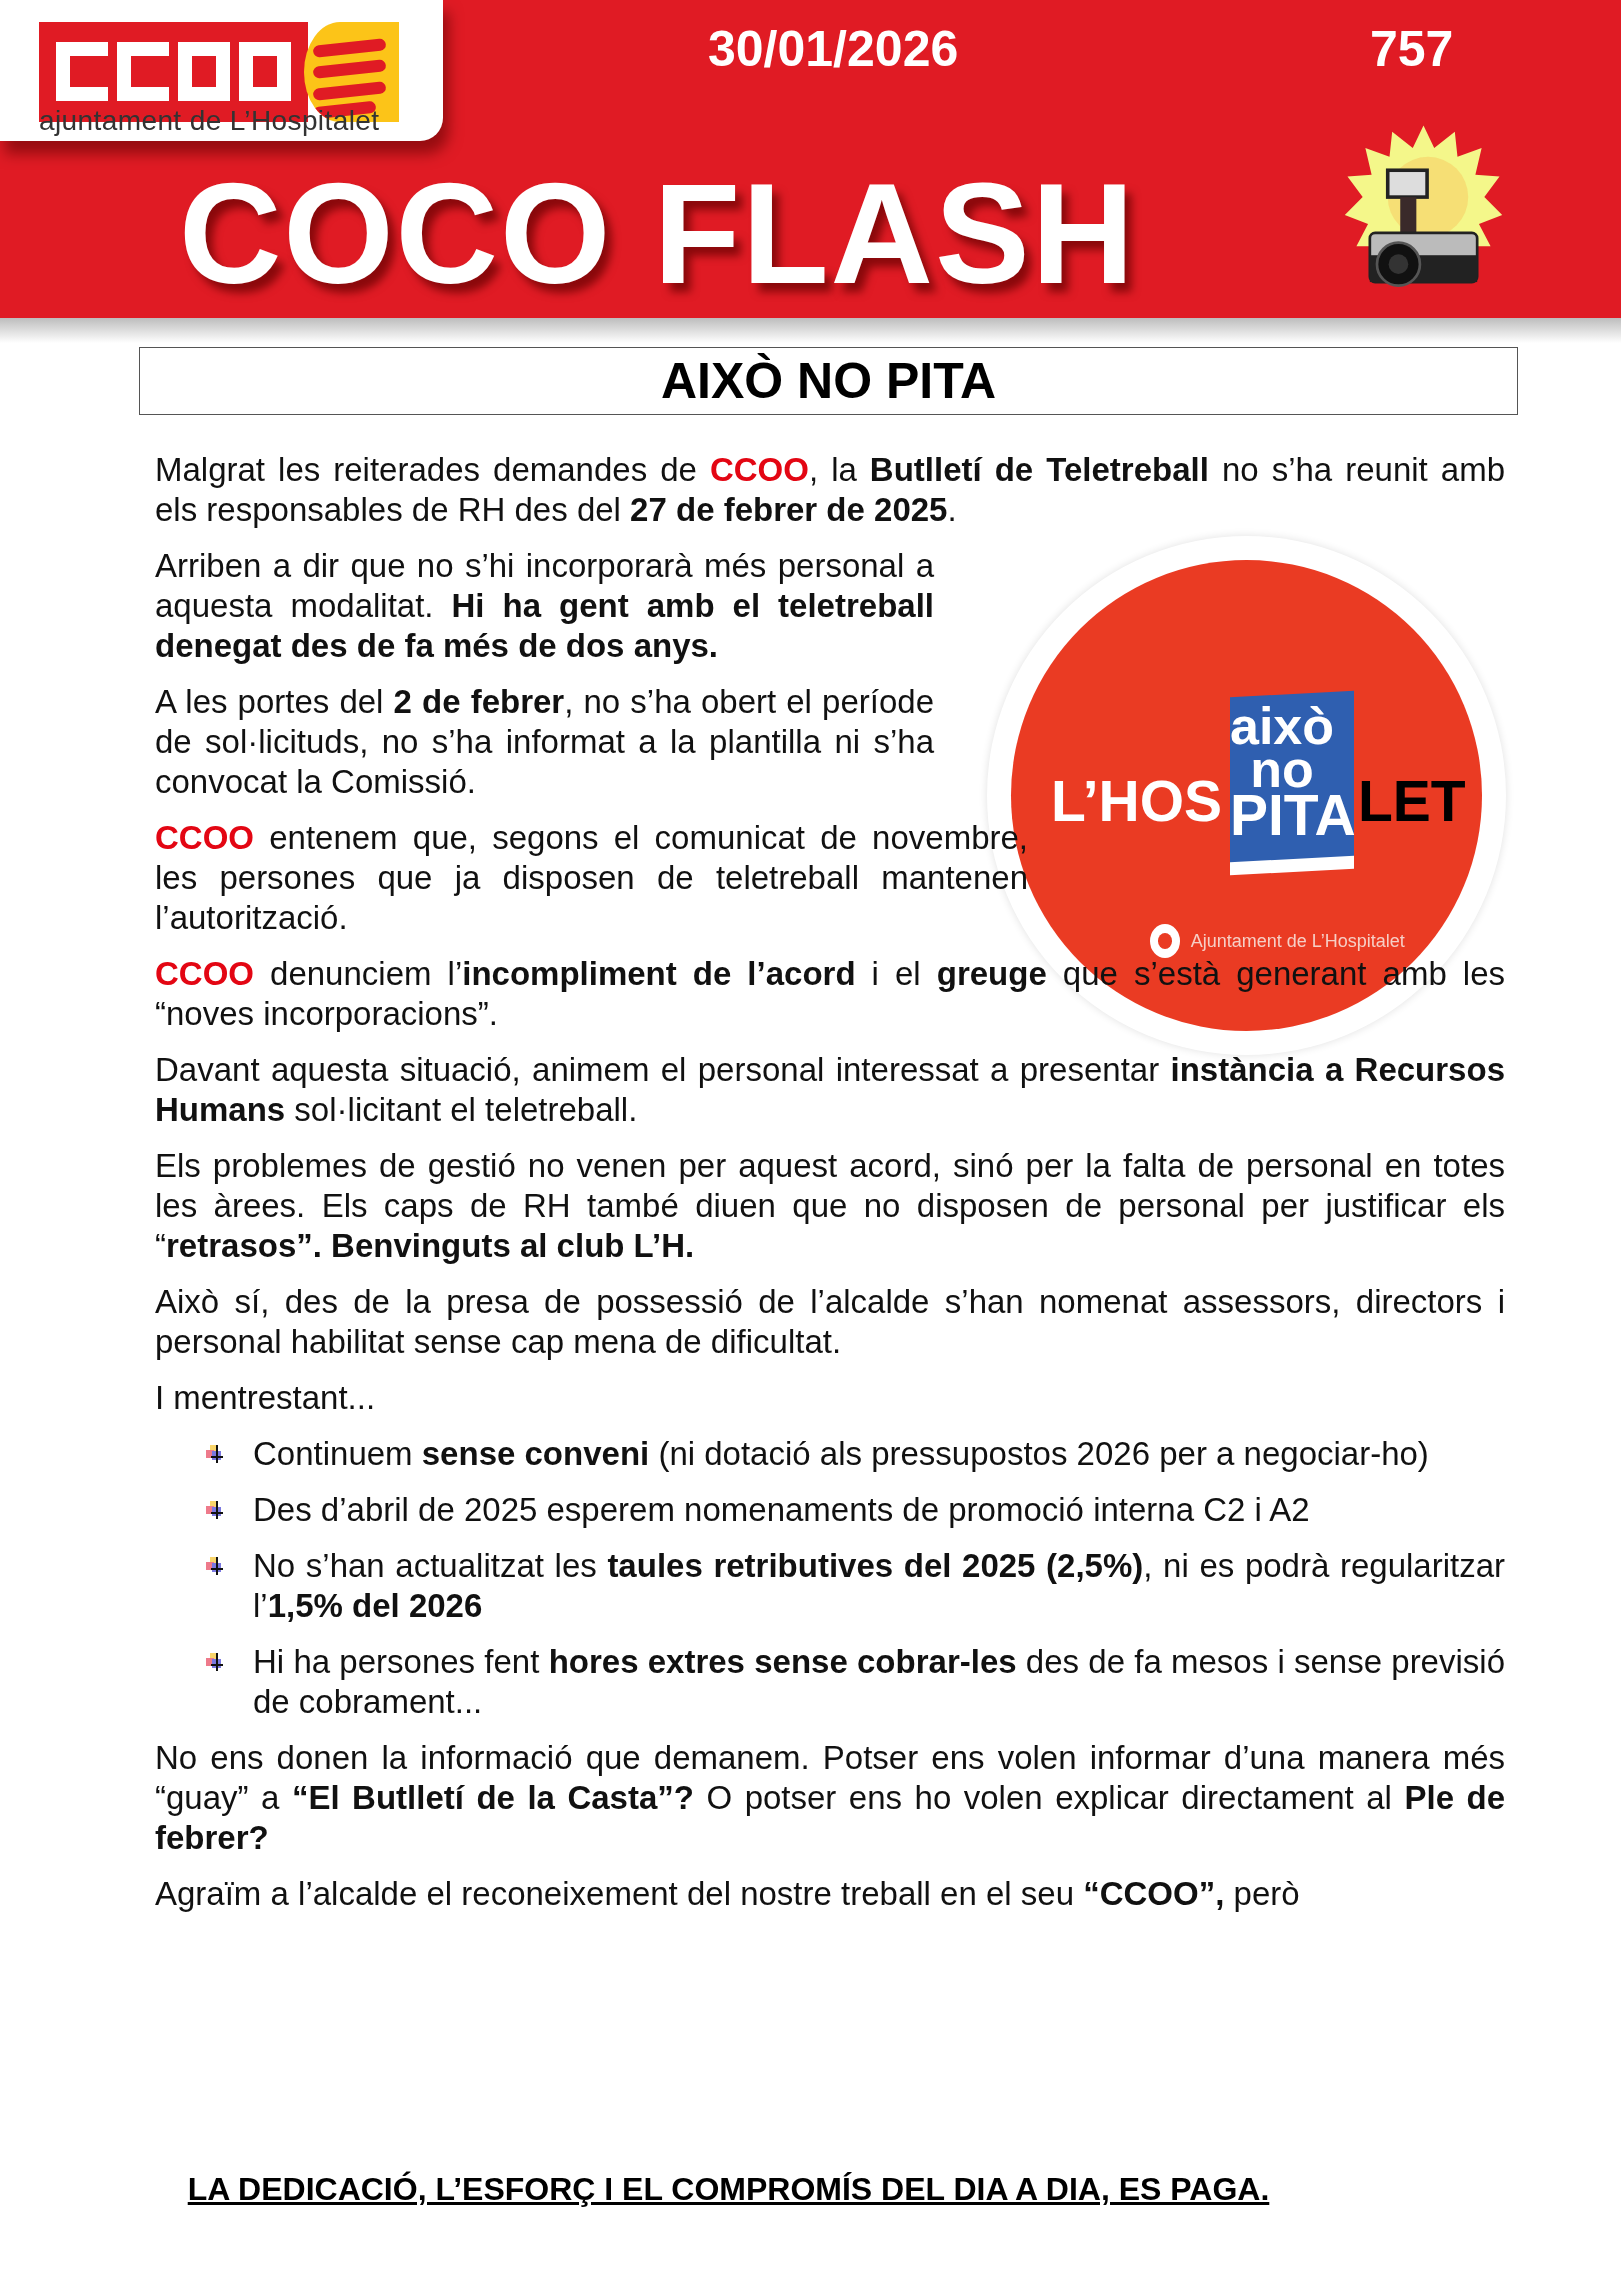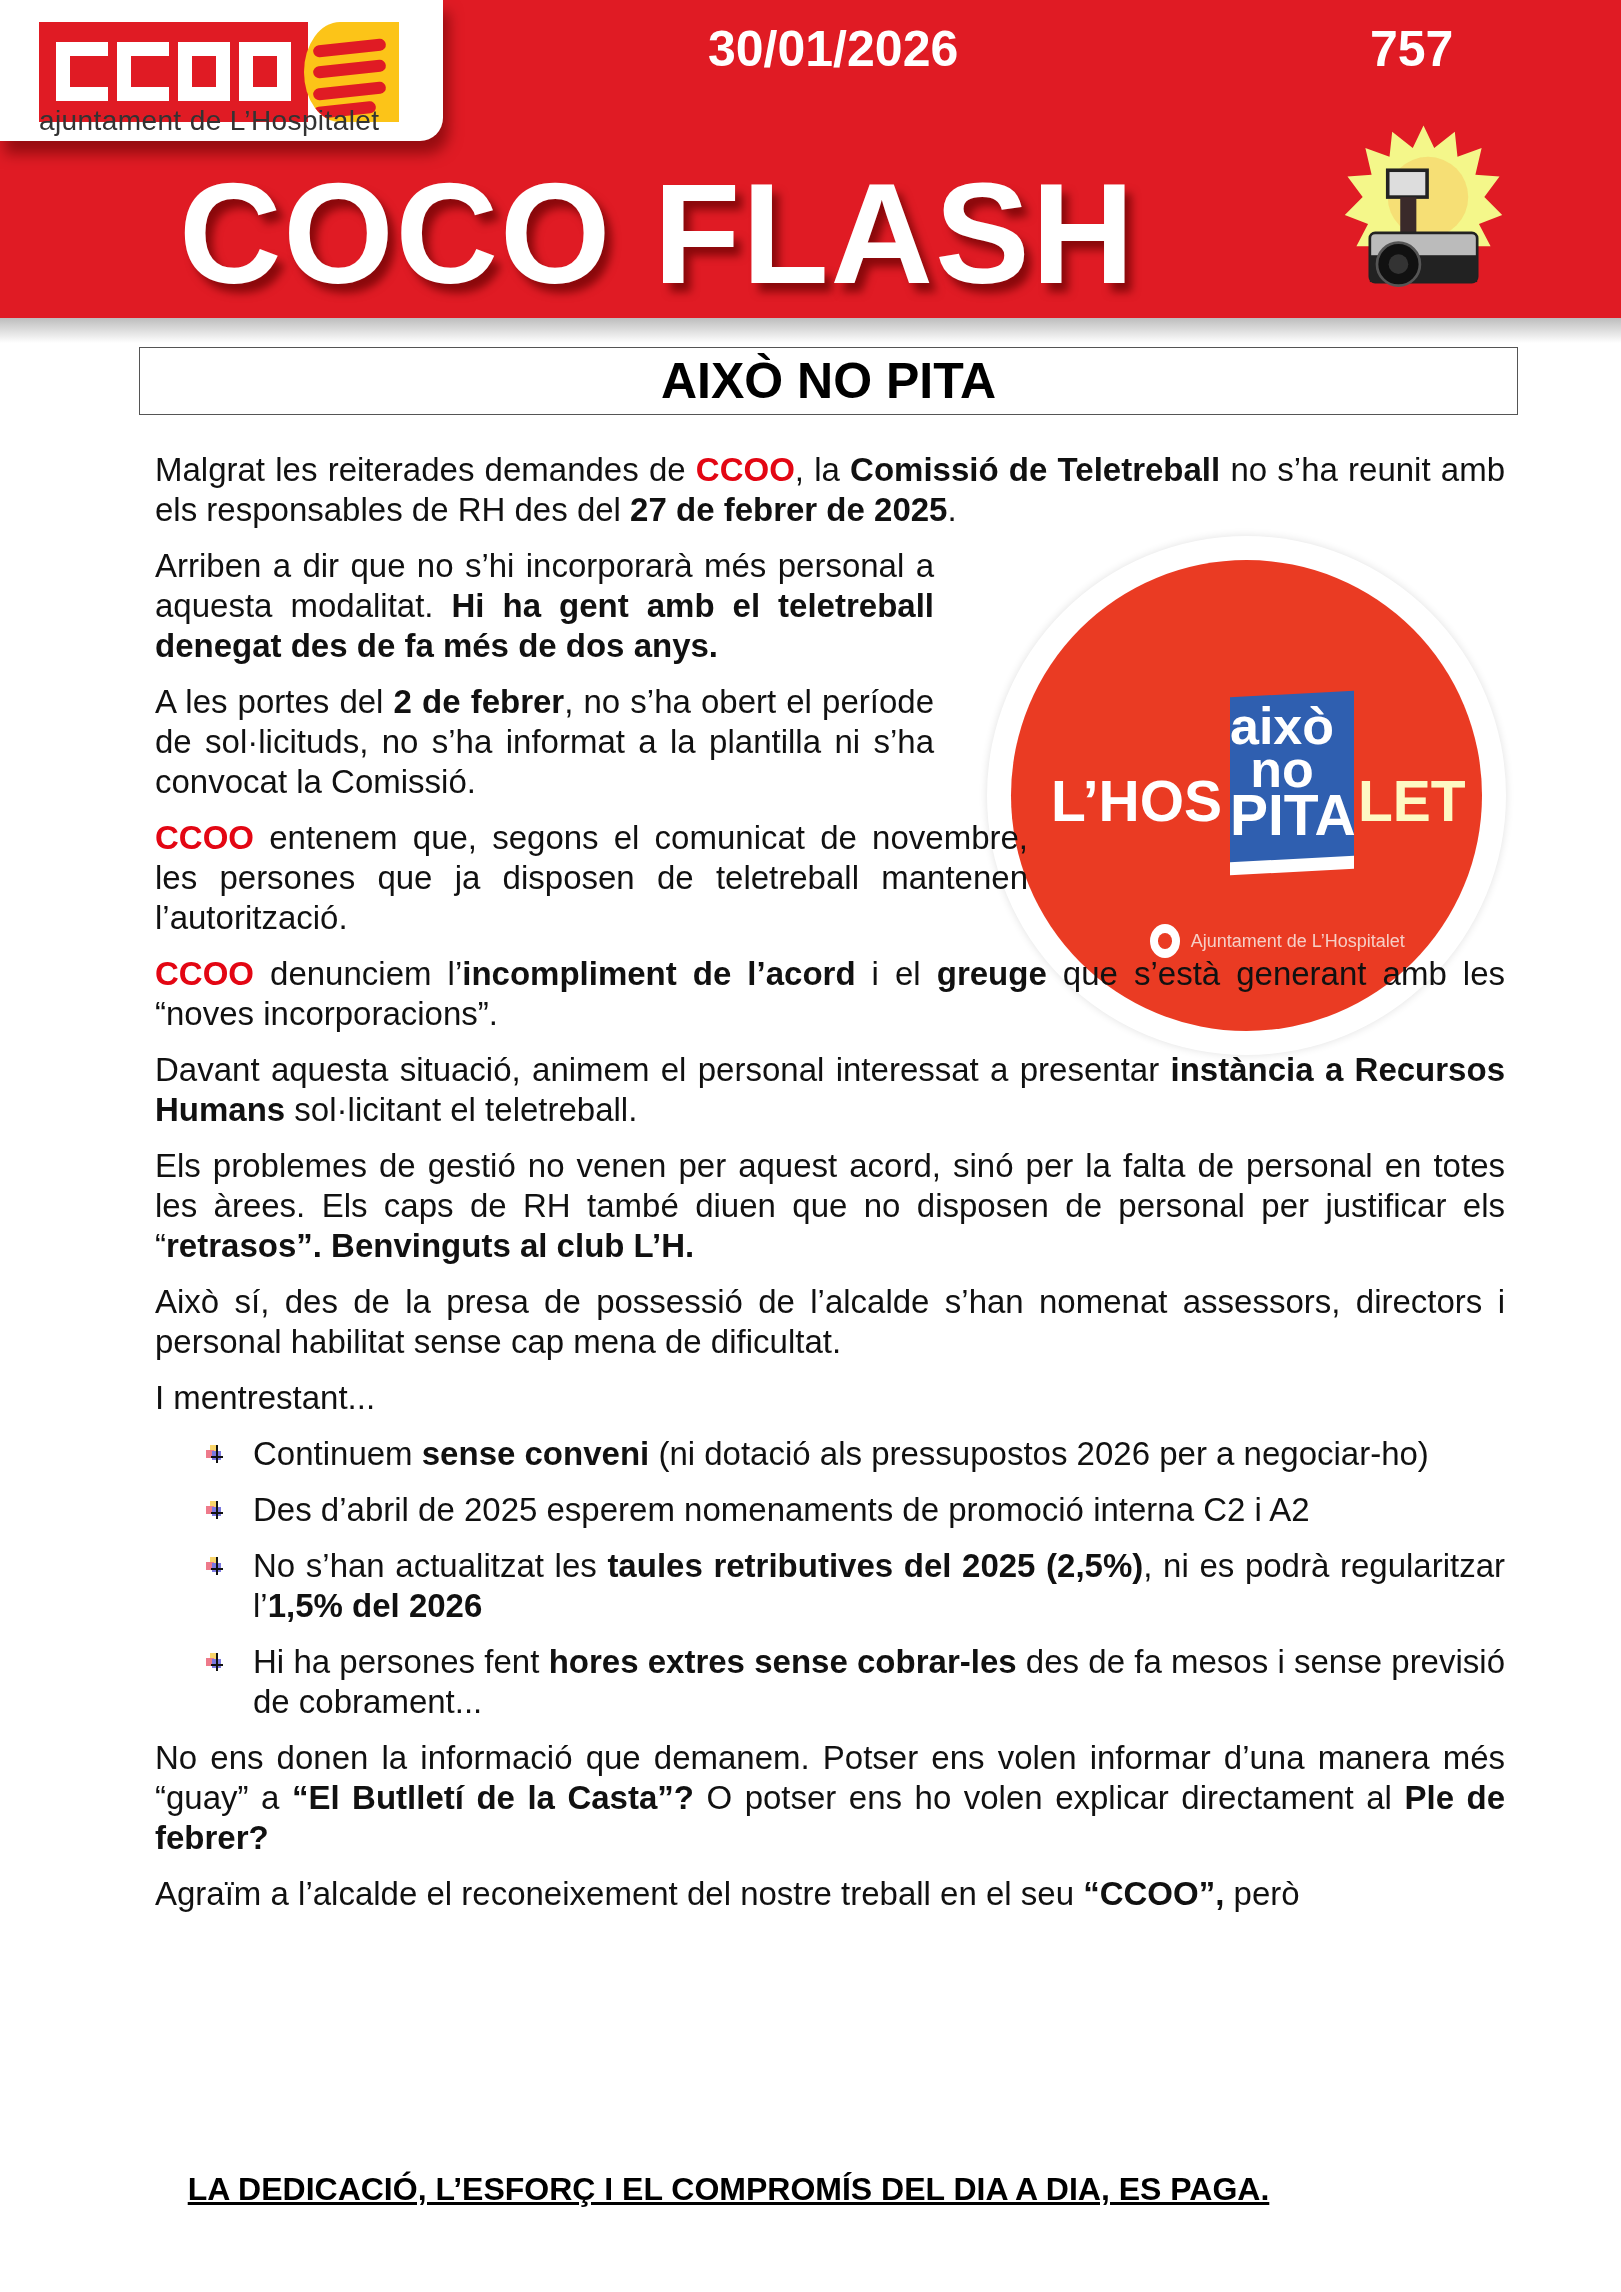--- a/index.html
+++ b/index.html
@@ -26,21 +26,21 @@
   
   .title-box { position: absolute; left: 139px; top: 347px; width: 1379px; height: 68px; border: 1.8px solid #555; box-sizing: border-box; display: flex; align-items: center; justify-content: center; }
   .title-box span { font-size: 50px; font-weight: bold; color: #000; }
 
   
   .badge { position: absolute; left: 987px; top: 536px; width: 519px; height: 519px; border-radius: 50%; background: #ffffff; box-shadow: 0 0 9px rgba(0,0,0,0.12); }
   .badge-inner { position: absolute; left: 24px; top: 24px; width: 471px; height: 471px; border-radius: 50%; background: #ea3b23; overflow: hidden; }
   .badge-blue { position: absolute; left: 219px; top: 134px; width: 124px; height: 170px; background: #2f5fb0; transform: skewY(-3deg); }
   .badge-whitebar { position: absolute; left: 219px; top: 299px; width: 124px; height: 12.5px; background: #ffffff; transform: skewY(-3deg); }
   .badge-left { position: absolute; left: 40px; top: 208px; font-size: 57px; font-weight: bold; color: #fff; }
-  .badge-right { position: absolute; left: 347px; top: 208px; font-size: 57px; font-weight: bold; color: #fef9c3; }
+  .badge-right { position: absolute; left: 347px; top: 208px; font-size: 57px; font-weight: bold; color: #000000; }
   .badge-stack { position: absolute; left: 219px; top: 145px; width: 104px; text-align: center; color: #fff; font-weight: bold; line-height: 0.82; }
   .badge-stack .s1 { font-size: 52px; display: block; }
   .badge-stack .s2 { font-size: 52px; display: block; }
   .badge-stack .s3 { font-size: 57px; display: block; margin-top: 1.8px; }
   .badge-footer { position: absolute; left: 139px; top: 364px; display: flex; align-items: center; gap: 10.7px; }
   .badge-crest { width: 30px; height: 34px; border-radius: 50%; background: #fff; position: relative; }
   .badge-crest::after { content: ""; position: absolute; left: 8px; top: 9px; width: 14.3px; height: 16px; border-radius: 50%; background: #ea3b23; }
   .badge-footer span { font-size: 18px; color: #f6cfc6; }
 
   
@@ -114,21 +114,21 @@
     </div>
     <div class="badge-right">LET</div>
     <div class="badge-footer">
       <div class="badge-crest"></div>
       <span>Ajuntament de L’Hospitalet</span>
     </div>
   </div>
 </div>
 
 <div class="body">
-  <p class="p"><span>Malgrat les reiterades demandes de </span><span class="red">CCOO</span><span>, la </span><span style="font-weight: bold;">Comissió de Teletreball</span><span> no s’ha reunit amb els responsables de RH des del </span><span style="font-weight: bold;">27 de febrer de 2025</span><span>.</span></p>
+  <p class="p"><span>Malgrat les reiterades demandes de </span><span class="red">CCOO</span><span>, la </span><span style="font-weight: bold;">Butlletí de Teletreball</span><span> no s’ha reunit amb els responsables de RH des del </span><span style="font-weight: bold;">27 de febrer de 2025</span><span>.</span></p>
   <p class="p narrow2"><span>Arriben a dir que no s’hi incorporarà més personal a aquesta modalitat. </span><span style="font-weight: bold;">Hi ha gent amb el teletreball denegat des de fa més de dos anys.</span></p>
   <p class="p narrow2"><span>A les portes del </span><span style="font-weight: bold;">2 de febrer</span><span>, no s’ha obert el període de sol·licituds, no s’ha informat a la plantilla ni s’ha convocat la Comissió.</span></p>
   <p class="p narrow3"><span class="red">CCOO</span><span> entenem que, segons el comunicat de novembre, les persones que ja disposen de teletreball mantenen l’autorització.</span></p>
   <p class="p"><span class="red">CCOO</span><span> denunciem l’</span><span style="font-weight: bold;">incompliment de l’acord</span><span> i el </span><span style="font-weight: bold;">greuge</span><span> que s’està generant amb les “noves incorporacions”.</span></p>
   <p class="p"><span>Davant aquesta situació, animem el personal interessat a presentar </span><span style="font-weight: bold;">instància a Recursos Humans</span><span> sol·licitant el teletreball.</span></p>
   <p class="p"><span>Els problemes de gestió no venen per aquest acord, sinó per la falta de personal en totes les àrees. Els caps de RH també diuen que no disposen de personal per justificar els “</span><span style="font-weight: bold;">retrasos”. Benvinguts al club L’H.</span></p>
   <p class="p"><span>Això sí, des de la presa de possessió de l’alcalde s’han nomenat assessors, directors i personal habilitat sense cap mena de dificultat.</span></p>
   <p class="p"><span>I mentrestant...</span></p>
   <ul class="bullets" id="bullet-list">
       <li><span class="bullet-icon">

